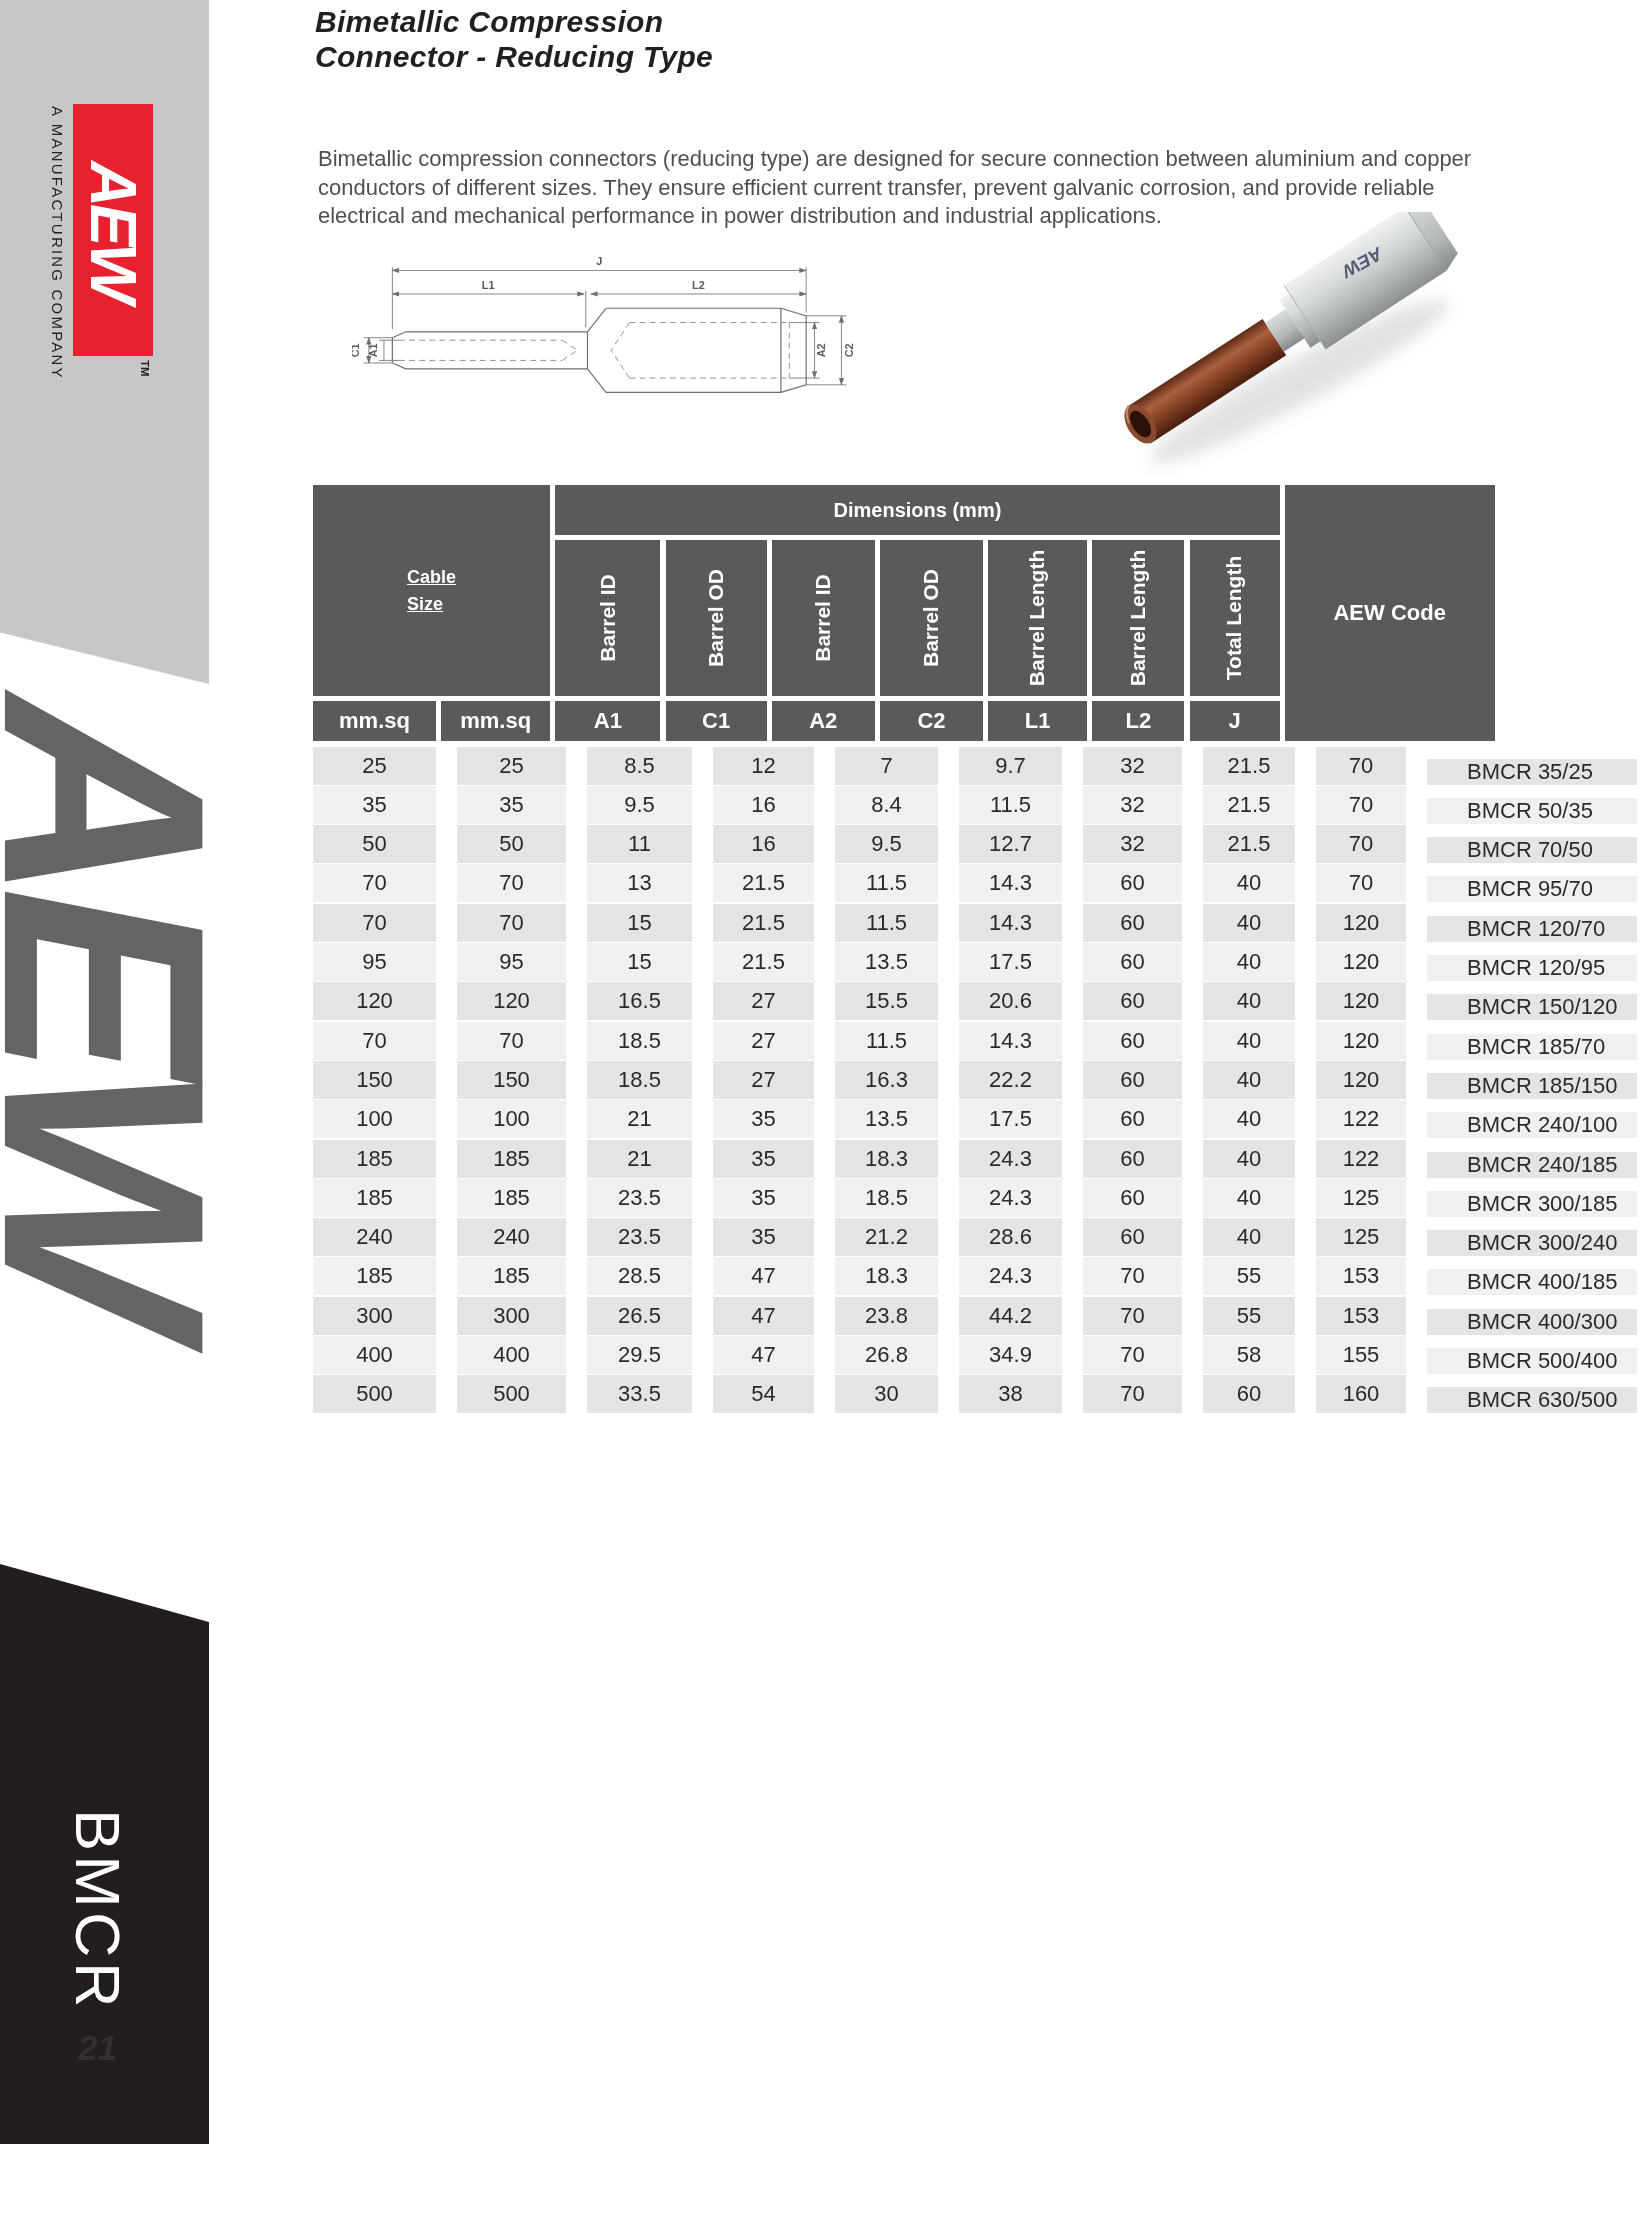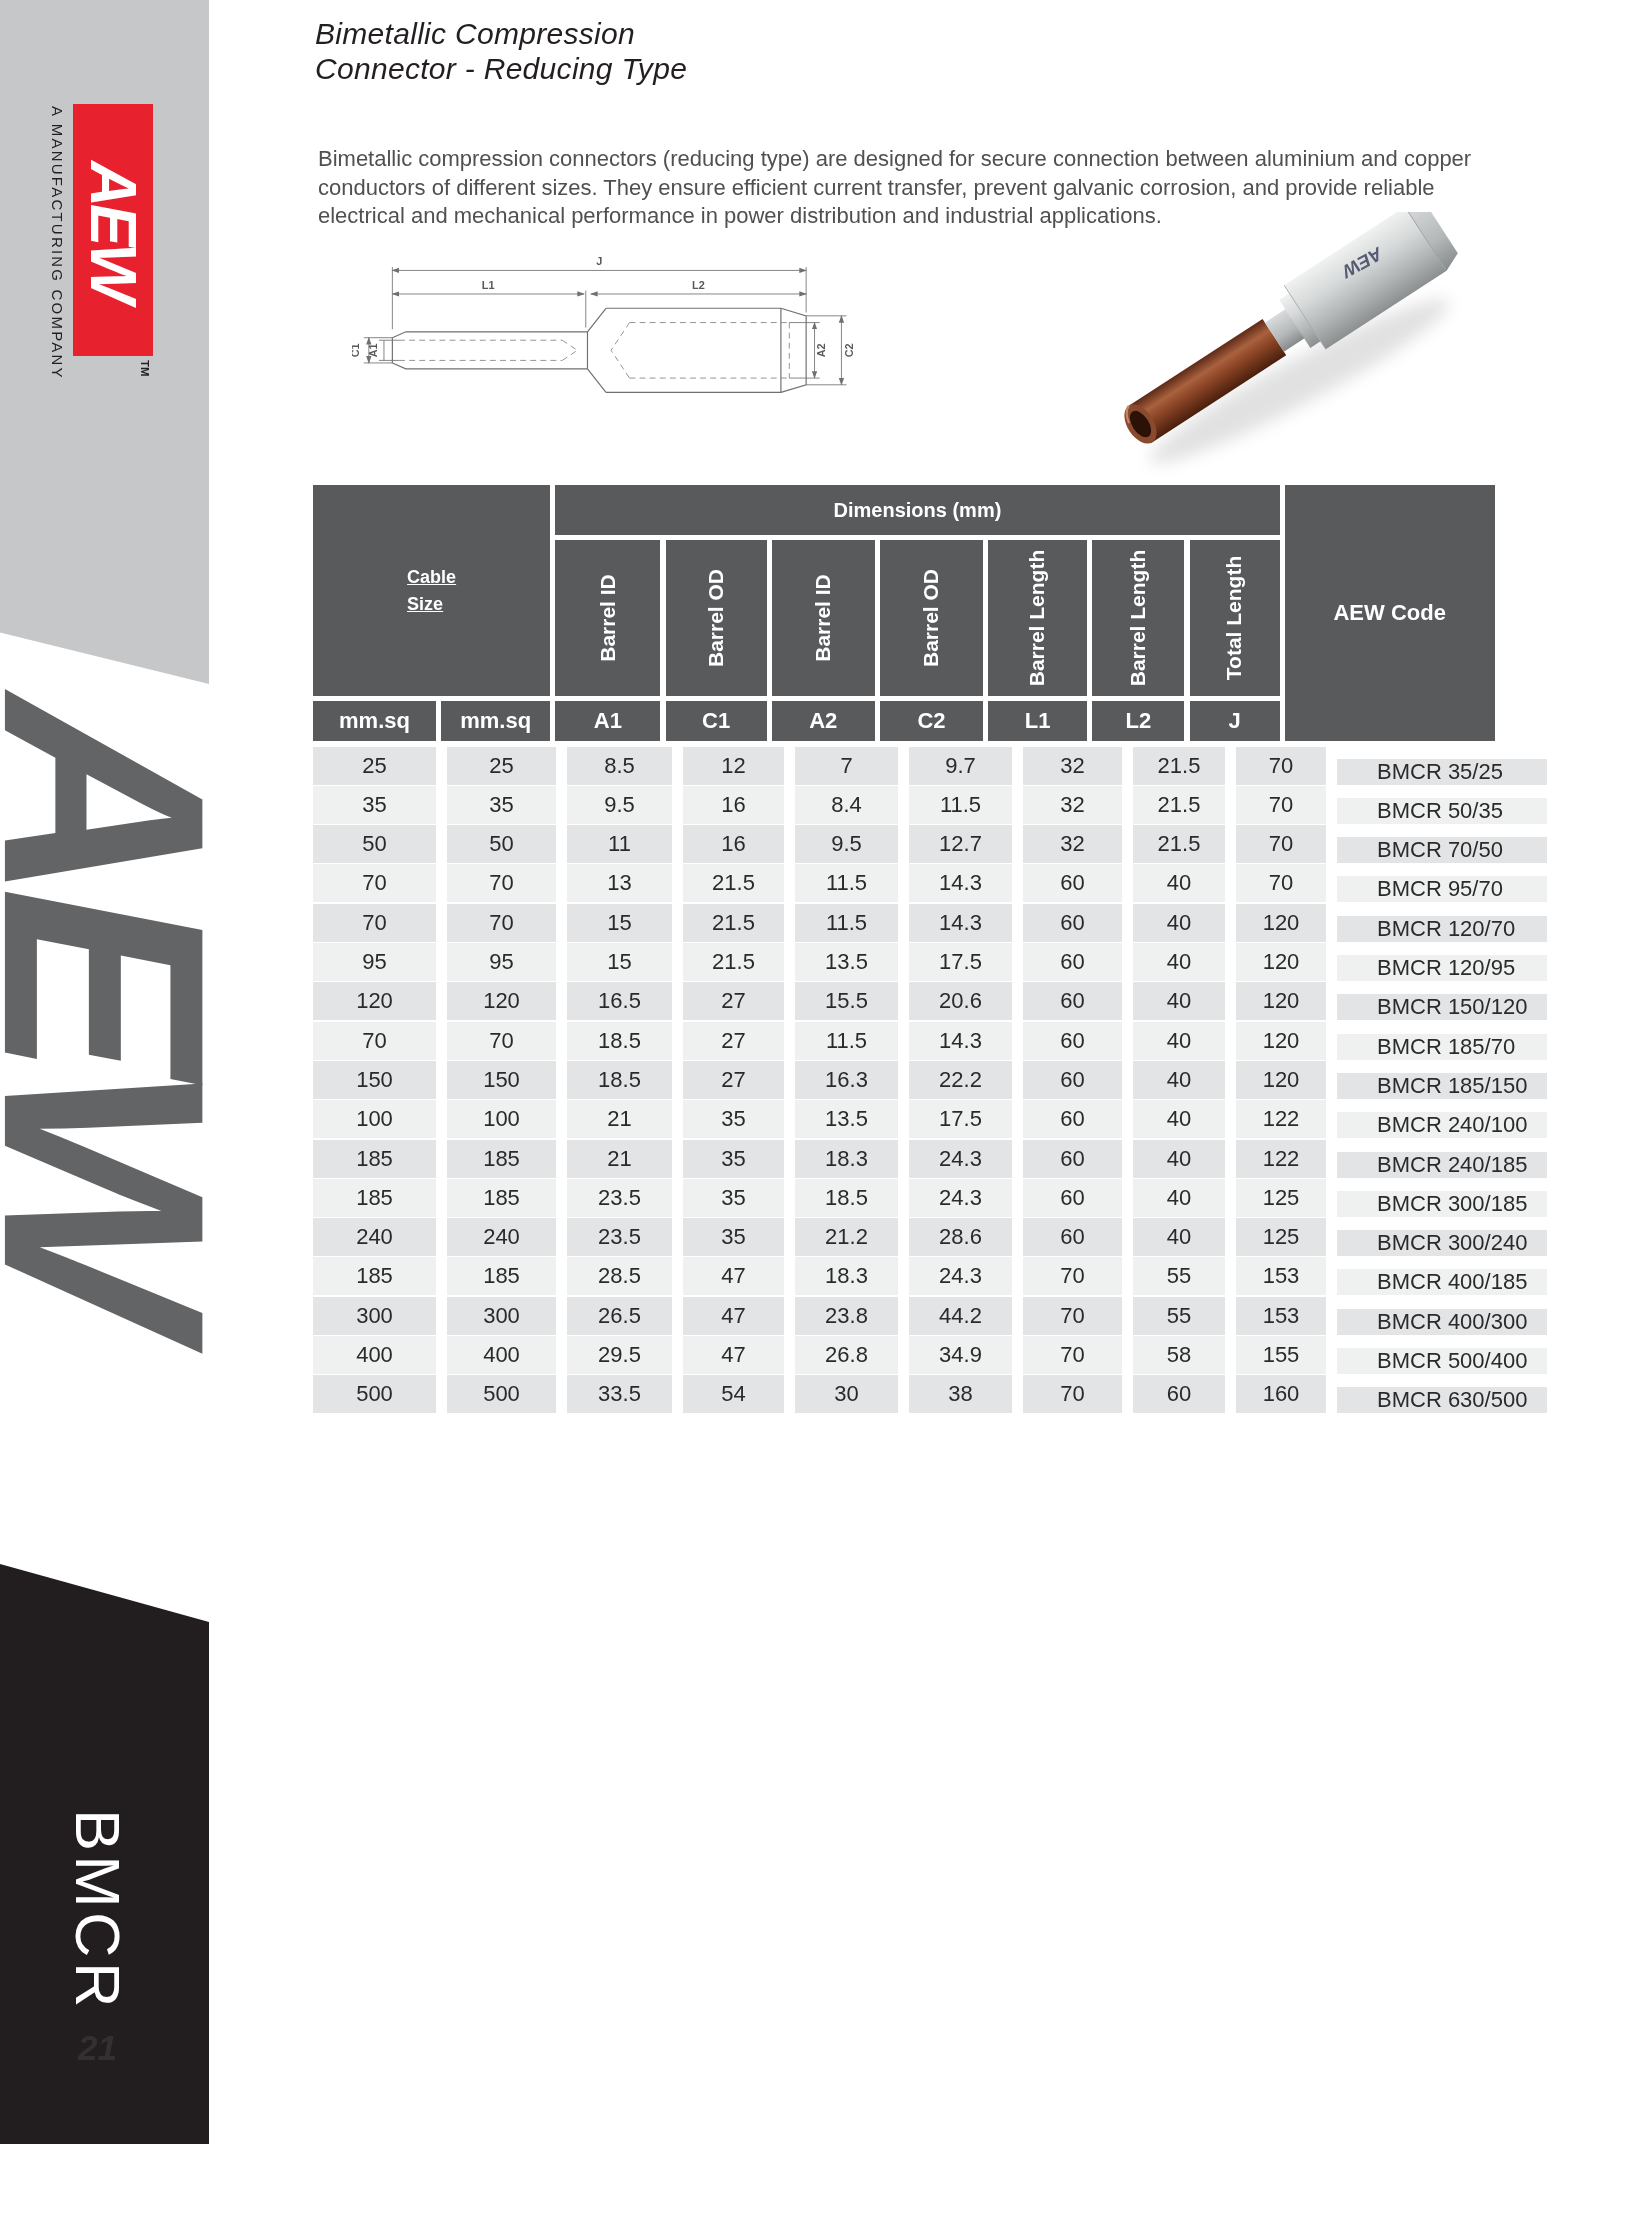--- a/index.html
+++ b/index.html
@@ -23,22 +23,22 @@
     color:var(--watermark-gray,#636466); letter-spacing:-15.6px; }
   .side-black { position:absolute; left:0; top:1564px; width:209px; height:580px;
     background:var(--panel-black,#221e1f);
     clip-path:polygon(0 0,100% 10%,100% 100%,0 100%); }
   .side-code { position:absolute; left:66px; top:245px; writing-mode:vertical-rl;
     font-size:63px; color:#fff; letter-spacing:4.3px; line-height:1; }
   .page-num { position:absolute; left:78px; top:464px; font-size:35px; font-weight:bold;
     color:#343031; font-style:italic; }
 
   
-  .title { position:absolute; left:315px; top:3.5px; font-size:30px; font-weight:normal;
-    font-style:italic; color:#231f20; line-height:1.17; letter-spacing:0.3px;margin-top:12px; }
+  .title { position:absolute; left:315px; top:3.5px; font-size:30px; font-weight:bold;
+    font-style:italic; color:#231f20; line-height:1.17; letter-spacing:0.3px; }
   .descr { position:absolute; left:318px; top:101px; width:1208px; font-size:22px;
     color:#4f5052; line-height:1.3;margin-top:44px; }
 
   
   .drawing { position:absolute; left:352px; top:242px; }
   .photo { position:absolute; left:1104px; top:212px; }
 
   
   .spec-table { position:absolute; left:313px; top:485px; width:1182px; }
   .thead { display:grid;
@@ -49,21 +49,21 @@
   .h-cable { grid-column:1/3; grid-row:1/3; font-size:18px; 
     white-space:pre-line; line-height:1.5;text-decoration:underline; }
   .h-dims  { grid-column:3/10; grid-row:1; font-size:20px; }
   .h-code  { grid-column:10; grid-row:1/4; font-size:22px; }
   .h-vert  { grid-row:2; }
   .h-vert span { transform:rotate(-90deg); white-space:nowrap; font-size:21px; }
   .h-sub   { grid-row:3; font-size:22px; }
   .tbody { display:flex; flex-direction:column; gap:4.3px; margin-top:5.2px; }
   .trow { display:grid;
     grid-template-columns:123px 109px 105px 101px 103px 103px 99px 92px 90px 210px;
-    column-gap:11px; height:35px; }
+    column-gap:21px; height:35px; }
   .trow.odd  .tcell { background:var(--row-odd,#e3e4e5); }
   .trow.even .tcell { background:var(--row-even,#eff0f0); }
   .tcell { display:flex; align-items:center; justify-content:center;
     font-size:22px; color:#2a2a2b; }
   .tcell.code { justify-content:flex-start; padding-left:40px;margin-top:12px; }
 </style>
 </head>
 <body>
 
 <div class="page">

